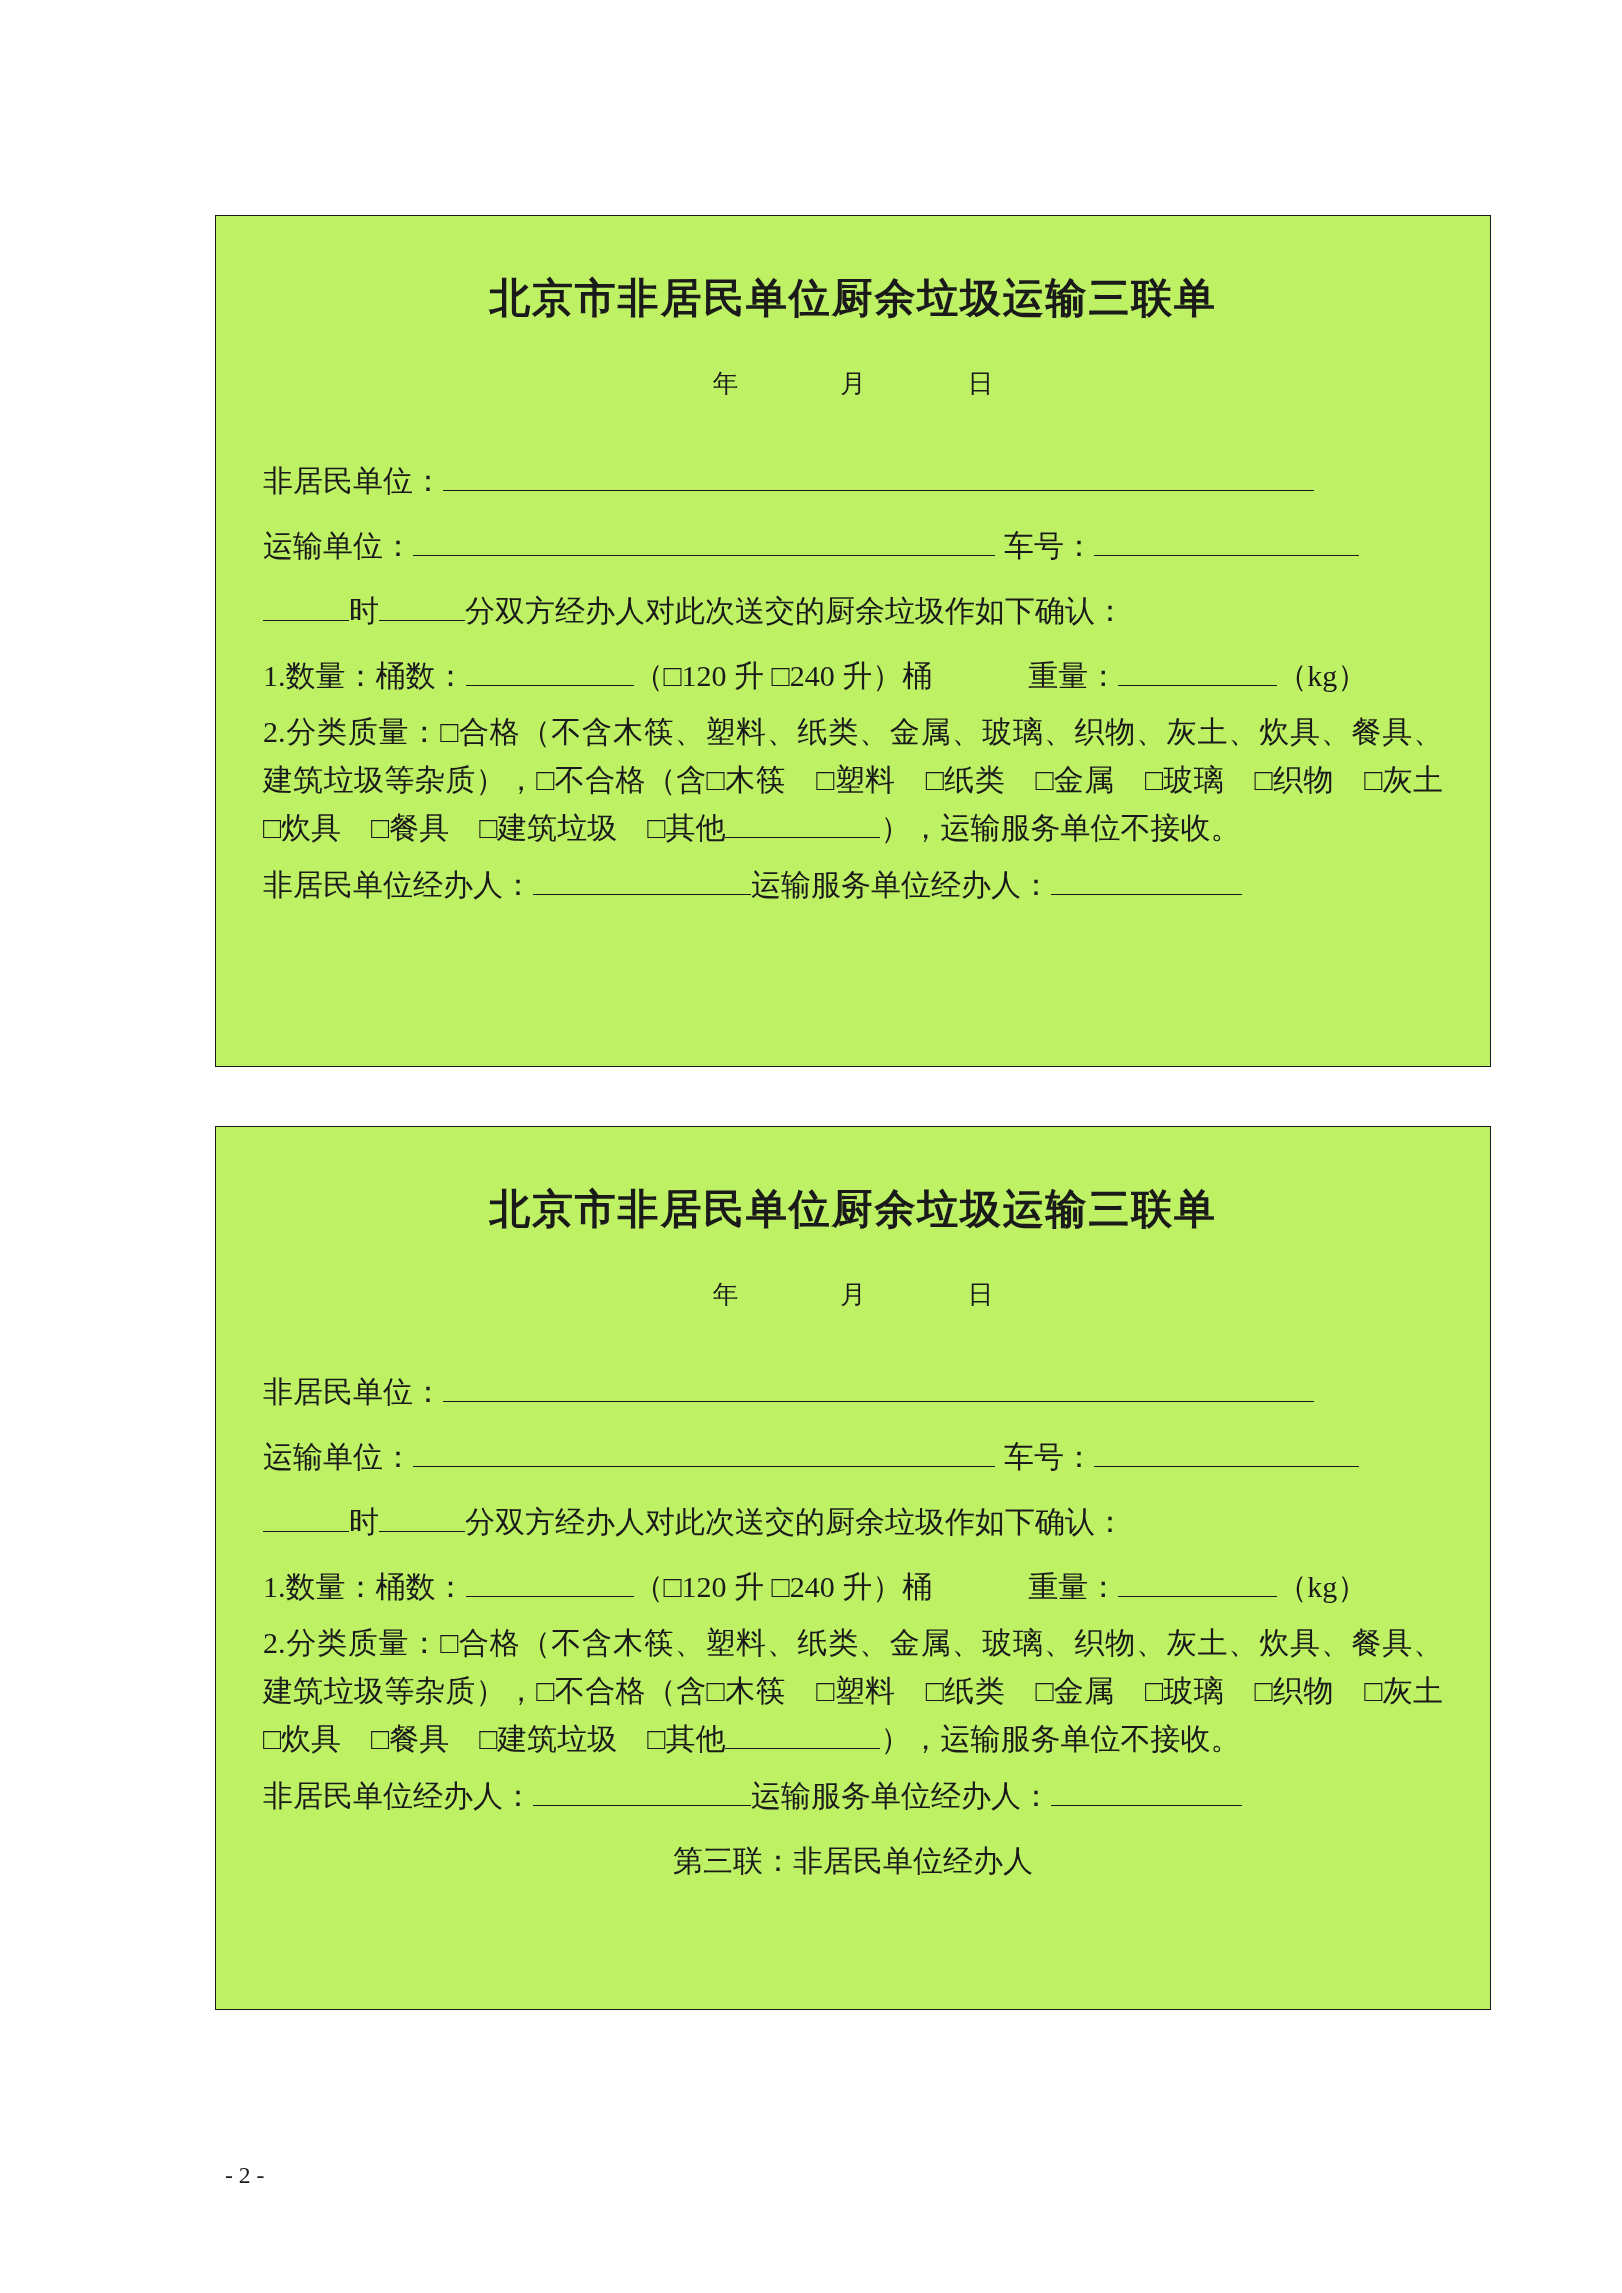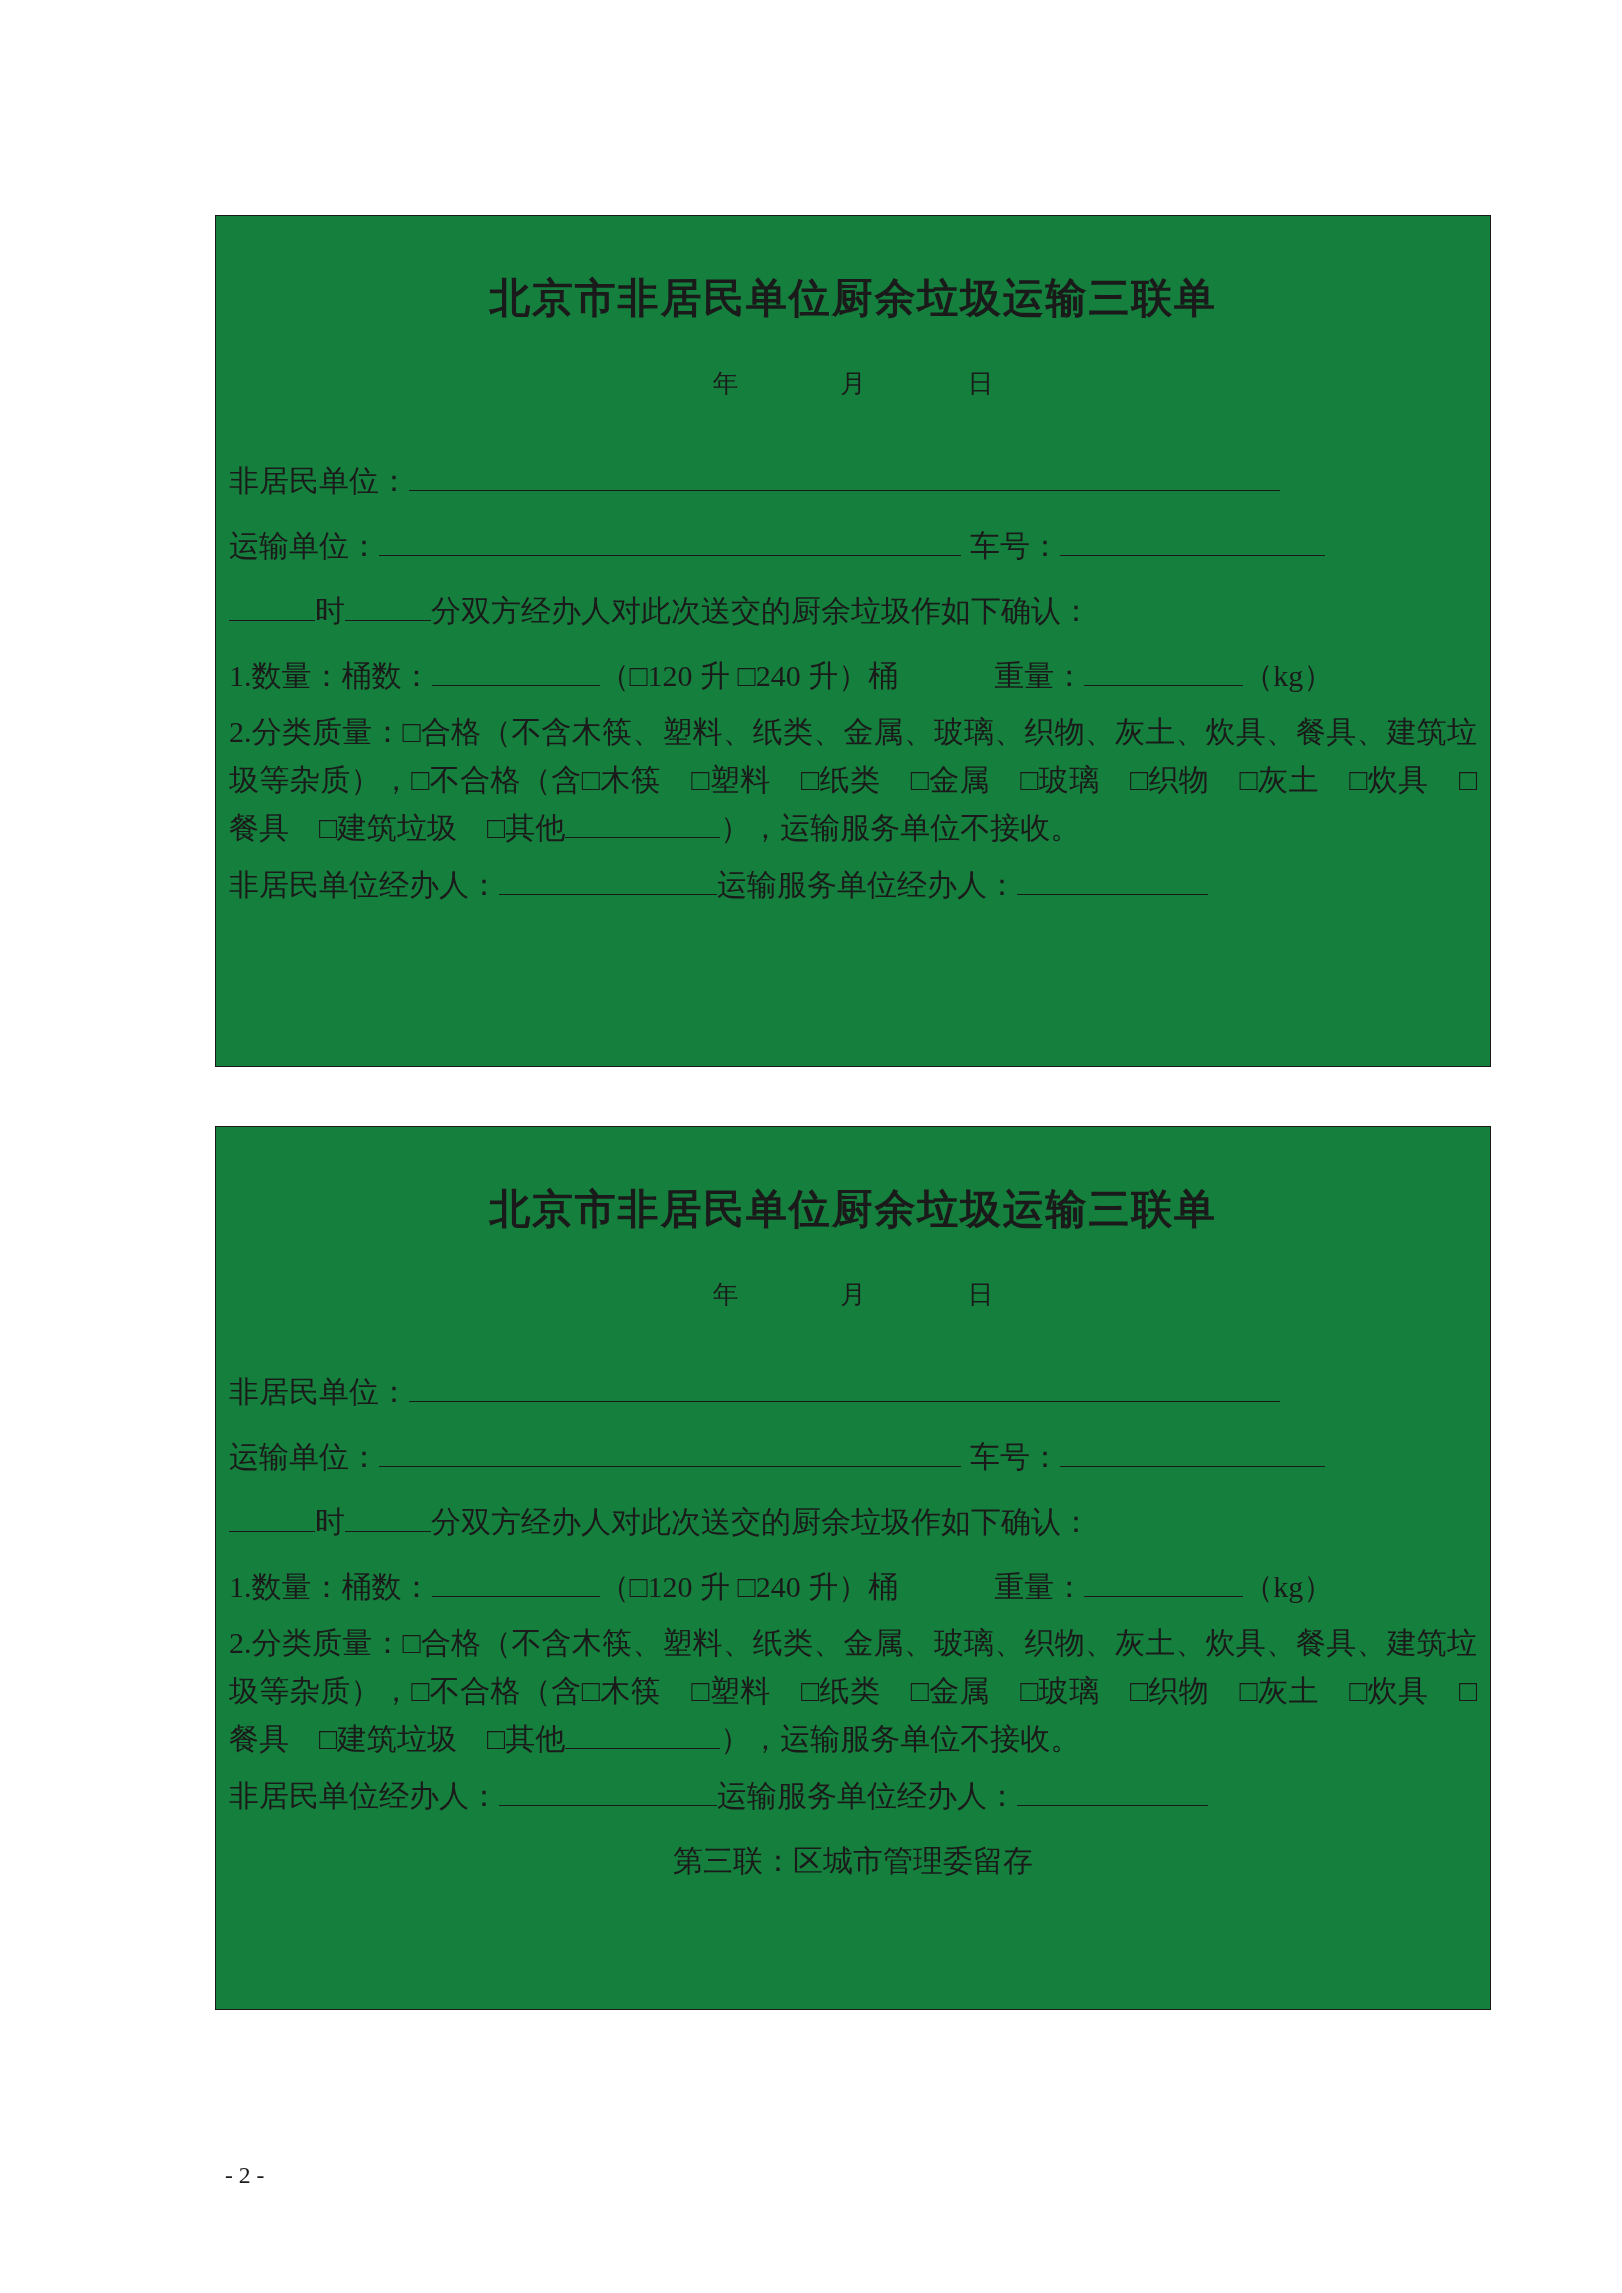--- a/index.html
+++ b/index.html
@@ -9,22 +9,22 @@
     width: 1623px;
     height: 2294px;
     color: #1a1a1a;
     font-family: "Liberation Serif", "DejaVu Serif", serif;
   }
   .form-box {
     position: absolute;
     left: 215px;
     width: 1276px;
     border: 1.8px solid #1a1a1a;
-    padding: 0 13px;
-    background: #15803d;
+    padding: 0 47px;
+    background: #bef264;
   }
   #form-copy-2 { top: 215px;  height: 852px; }
   #form-copy-3 { top: 1126px; height: 884px; }
 
   .form-title {
     margin-top: 55px;
     text-align: center;
     font-family: "Liberation Sans", "DejaVu Sans", sans-serif;
     font-weight: bold;
     font-size: 41px;
@@ -139,18 +139,18 @@
     </div>
 
     <div class="para">
       <span>2.分类质量：□合格（不含木筷、塑料、纸类、金属、玻璃、织物、灰土、炊具、餐具、建筑垃圾等杂质），□不合格（含□木筷　□塑料　□纸类　□金属　□玻璃　□织物　□灰土　□炊具　□餐具　□建筑垃圾　□其他</span><span class="blank w-170"></span><span>），运输服务单位不接收。</span>
     </div>
 
     <div class="line">
       <span>非居民单位经办人：</span><span class="blank w-240"></span><span>运输服务单位经办人：</span><span class="blank w-210"></span>
     </div>
 
-    <div class="center-line">第三联：区城市管理委留存</div>
+    <div class="center-line">第三联：非居民单位经办人</div>
   </div>
 </div>
 
 <div class="page-number">- 2 -</div>
 
 
 </body></html>

